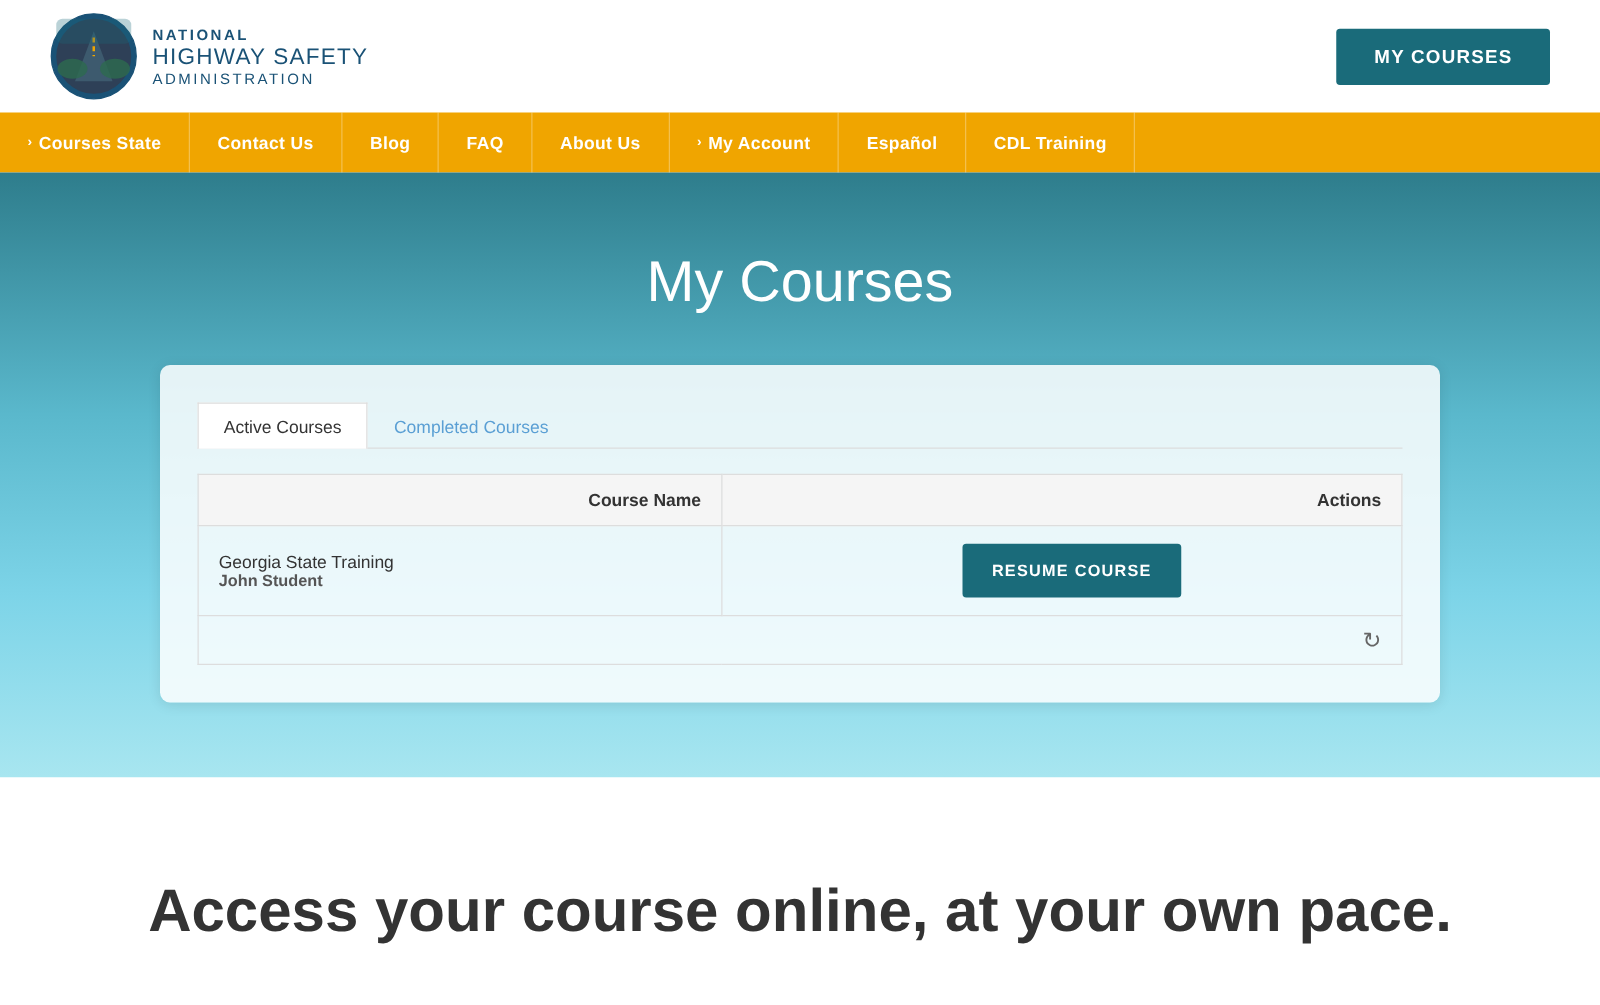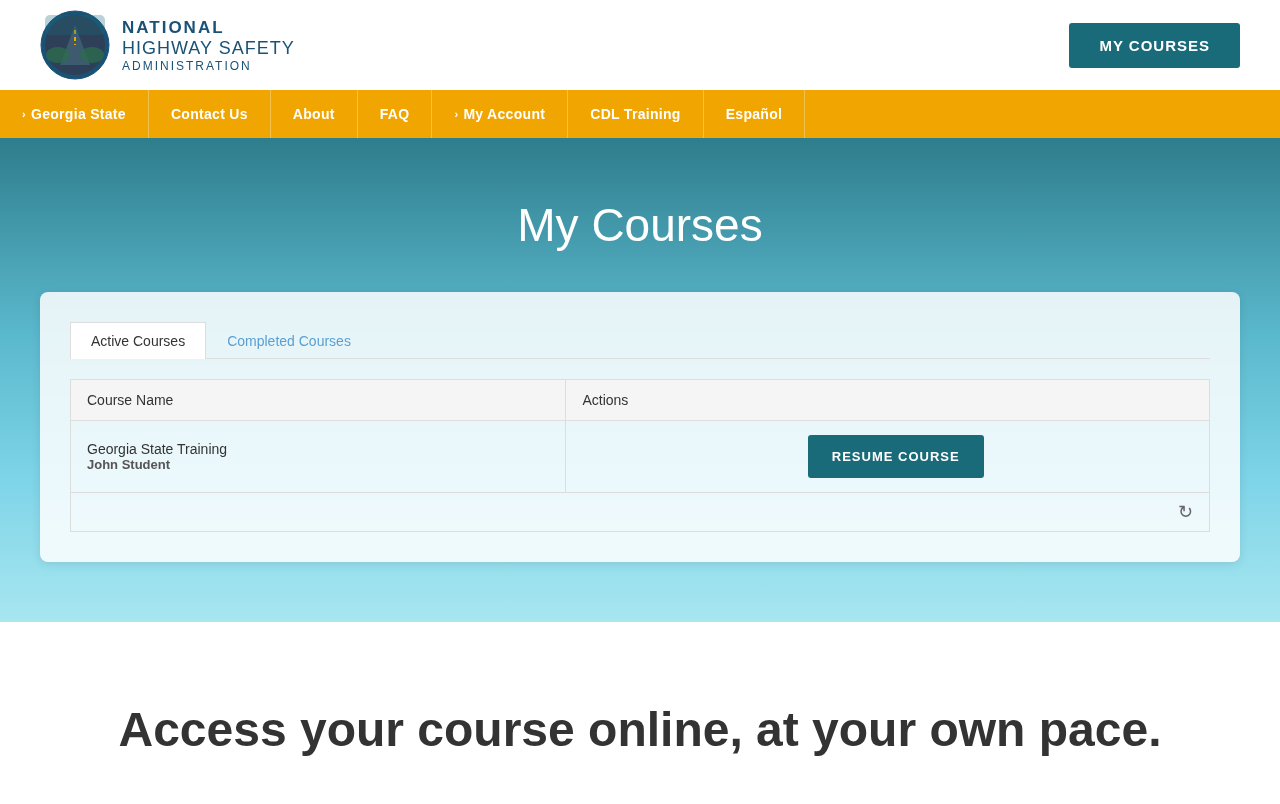--- a/index.html
+++ b/index.html
@@ -77,21 +77,21 @@
       font-size: 46px;
       font-weight: 300;
       margin-bottom: 40px;
       text-align: center;
     }
 
     
     .card {
       background: rgba(255,255,255,0.85);
       border-radius: 8px;
-      width: 1200px;
+      width: 1024px;
       max-width: 100%;
       padding: 30px;
       box-shadow: 0 2px 10px rgba(0,0,0,0.1);
     }
 
     
     .tabs {
       display: flex;
       border-bottom: 1px solid #ddd;
       margin-bottom: 20px;
@@ -118,23 +118,23 @@
 
     
     .courses-table {
       width: 100%;
       border-collapse: collapse;
       border: 1px solid #ddd;
     }
     .courses-table th {
       background: #f5f5f5;
       padding: 12px 16px;
-      text-align: left;
-      font-size: 14px;
-      font-weight: 400;
+      text-align: right;
+      font-size: 14px;
+      font-weight: 700;
       color: #333;
       border: 1px solid #ddd;
     }
     .courses-table td {
       padding: 14px 16px;
       font-size: 13px;
       color: #333;
       border: 1px solid #ddd;
       vertical-align: middle;
     }
@@ -206,51 +206,54 @@
 
         <line x1="35" y1="20" x2="35" y2="35" stroke="#f0a500" stroke-width="2" stroke-dasharray="4,3"></line>
 
         <ellipse cx="18" cy="45" rx="12" ry="8" fill="#2d6a4f" opacity="0.8"></ellipse>
         <ellipse cx="52" cy="45" rx="12" ry="8" fill="#2d6a4f" opacity="0.8"></ellipse>
 
         <rect x="5" y="5" width="60" height="20" rx="5" fill="#1a6b7a" opacity="0.3"></rect>
       </svg>
     </div>
     <div class="logo-text">
-      <span style="font-size:17px;font-weight:bold;color:#1a5276;letter-spacing:2px;">NATIONAL</span>
+      <span style="font-size:12px;font-weight:bold;color:#1a5276;letter-spacing:2px;">NATIONAL</span>
       <span style="font-size:18px;font-weight:normal;color:#1a5276;letter-spacing:1px;">HIGHWAY SAFETY</span>
       <span style="font-size:12px;color:#1a5276;letter-spacing:2px;">ADMINISTRATION</span>
     </div>
   </div>
   <button class="my-courses-btn">MY COURSES</button>
 </div>
 
 <nav class="nav-bar">
   <div class="nav-item">
     <span class="chevron">›</span>
-    <span>Georgia State</span>
+    <span>Courses State</span>
   </div>
   <div class="nav-item">
     <span>Contact Us</span>
   </div>
   <div class="nav-item">
-    <span>About</span>
+    <span>Blog</span>
   </div>
   <div class="nav-item">
     <span>FAQ</span>
+  </div>
+  <div class="nav-item">
+    <span>About Us</span>
   </div>
   <div class="nav-item">
     <span class="chevron">›</span>
     <span>My Account</span>
   </div>
   <div class="nav-item">
+    <span>Español</span>
+  </div>
+  <div class="nav-item">
     <span>CDL Training</span>
-  </div>
-  <div class="nav-item">
-    <span>Español</span>
   </div>
 </nav>
 
 <div class="hero-section">
   <h1 class="hero-title">My Courses</h1>
 
   <div class="card">
 
     <div class="tabs">
       <div class="tab active">

